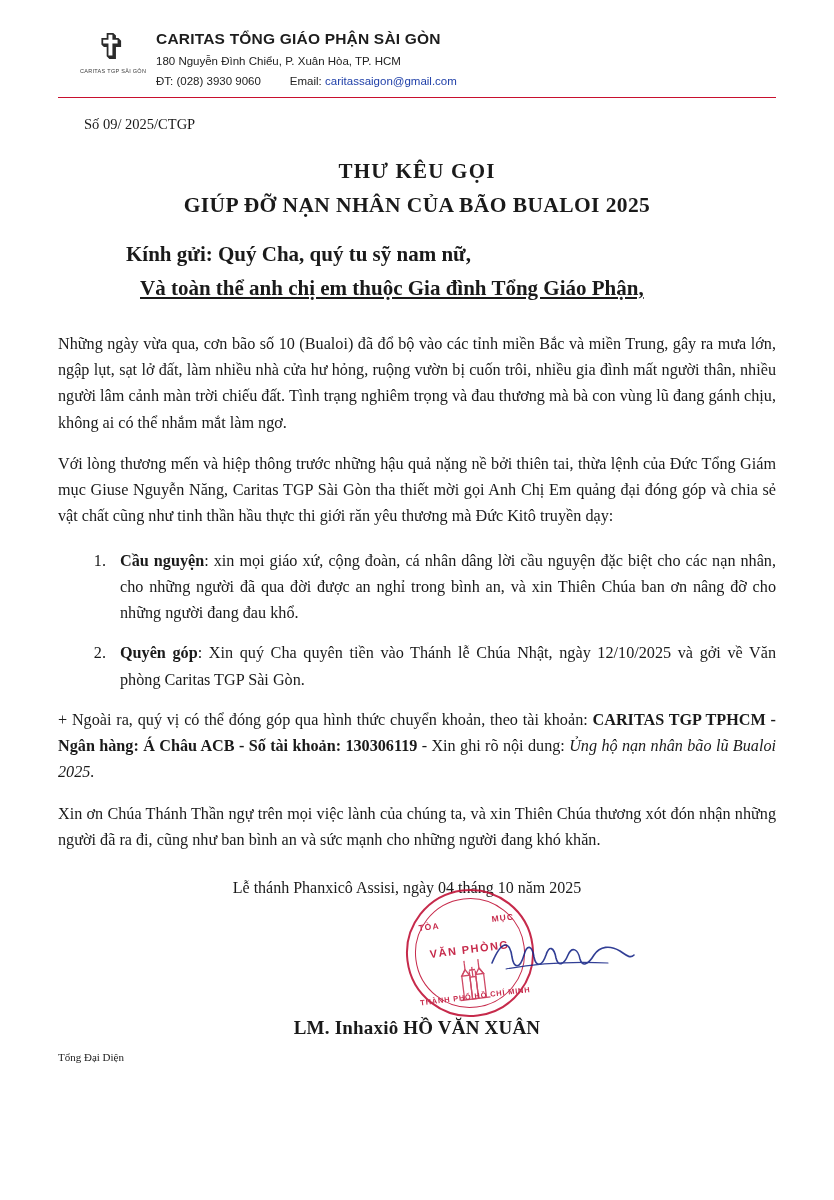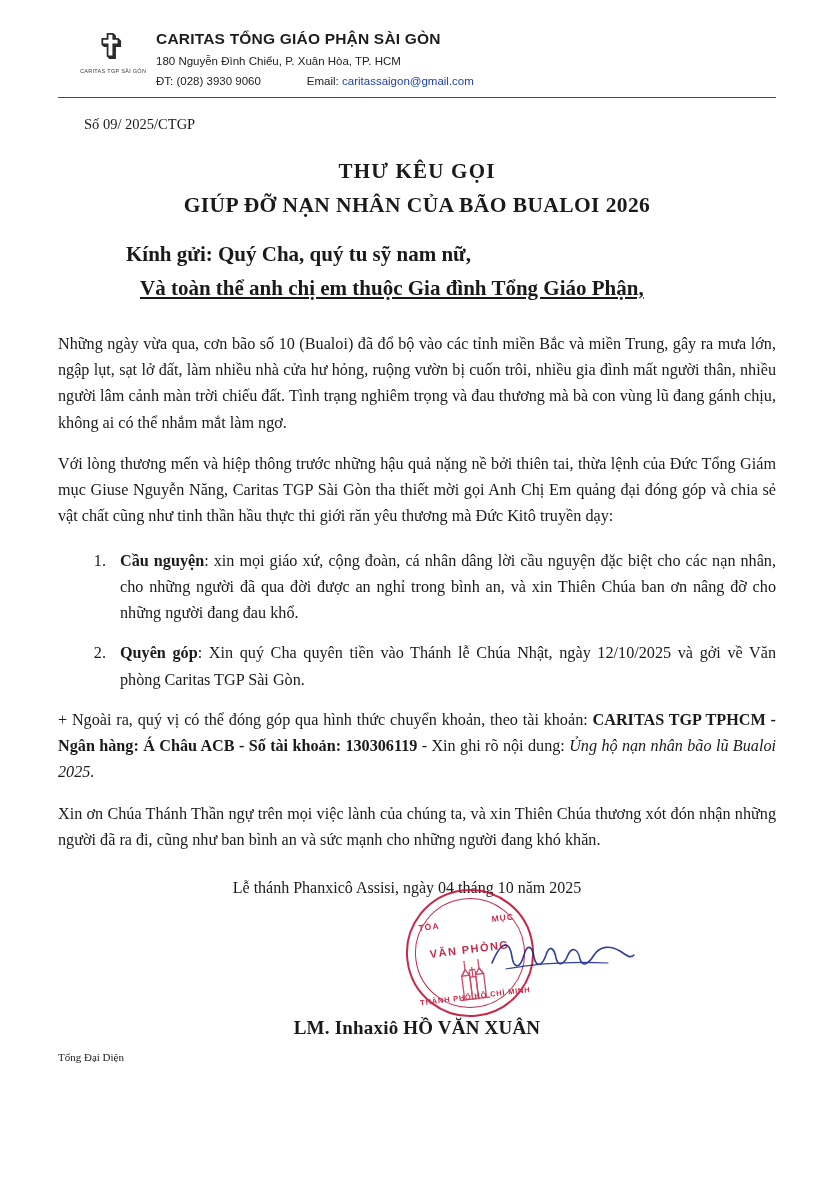--- a/index.html
+++ b/index.html
@@ -67,21 +67,21 @@
     font-size: 11.5px;
     margin-top: 7px;
     color: #222;
   }
   .org-contact {
     font-family: "Liberation Sans", sans-serif;
     font-size: 11.5px;
     margin-top: 8px;
     color: #222;
     display: flex;
-    gap: 46px;
+    gap: 29px;
   }
   .org-contact .email-label { color: #222; }
   .org-contact .email-addr { color: #1f3fa8; }
   .rule {
     border: 0;
     border-top: 1.4px solid #c8102e;
     margin: 10px 0 0 0;
     width: 100%;
   }
 
@@ -263,21 +263,21 @@
         </span>
       </div>
     </div>
   </div>
   <hr class="rule">
 
   <div class="refno">Số 09/ 2025/CTGP</div>
 
   <div class="title-block">
     <div class="title-1">THƯ KÊU GỌI</div>
-    <div class="title-2">GIÚP ĐỠ NẠN NHÂN CỦA BÃO BUALOI 2026</div>
+    <div class="title-2">GIÚP ĐỠ NẠN NHÂN CỦA BÃO BUALOI 2025</div>
   </div>
 
   <div class="salutation">
     <div class="line1">Kính gửi: Quý Cha, quý tu sỹ nam nữ,</div>
     <div class="line2">Và toàn thể anh chị em thuộc Gia đình Tổng Giáo Phận,</div>
   </div>
 
   <div class="body-wrap">
     <p>Những ngày vừa qua, cơn bão số 10 (Bualoi) đã đổ bộ vào các tỉnh miền Bắc và miền Trung, gây ra mưa lớn, ngập lụt, sạt lở đất, làm nhiều nhà cửa hư hỏng, ruộng vườn bị cuốn trôi, nhiều gia đình mất người thân, nhiều người lâm cảnh màn trời chiếu đất. Tình trạng nghiêm trọng và đau thương mà bà con vùng lũ đang gánh chịu, không ai có thể nhắm mắt làm ngơ.</p>
     <p>Với lòng thương mến và hiệp thông trước những hậu quả nặng nề bởi thiên tai, thừa lệnh của Đức Tổng Giám mục Giuse Nguyễn Năng, Caritas TGP Sài Gòn tha thiết mời gọi Anh Chị Em quảng đại đóng góp và chia sẻ vật chất cũng như tinh thần hầu thực thi giới răn yêu thương mà Đức Kitô truyền dạy:</p>

